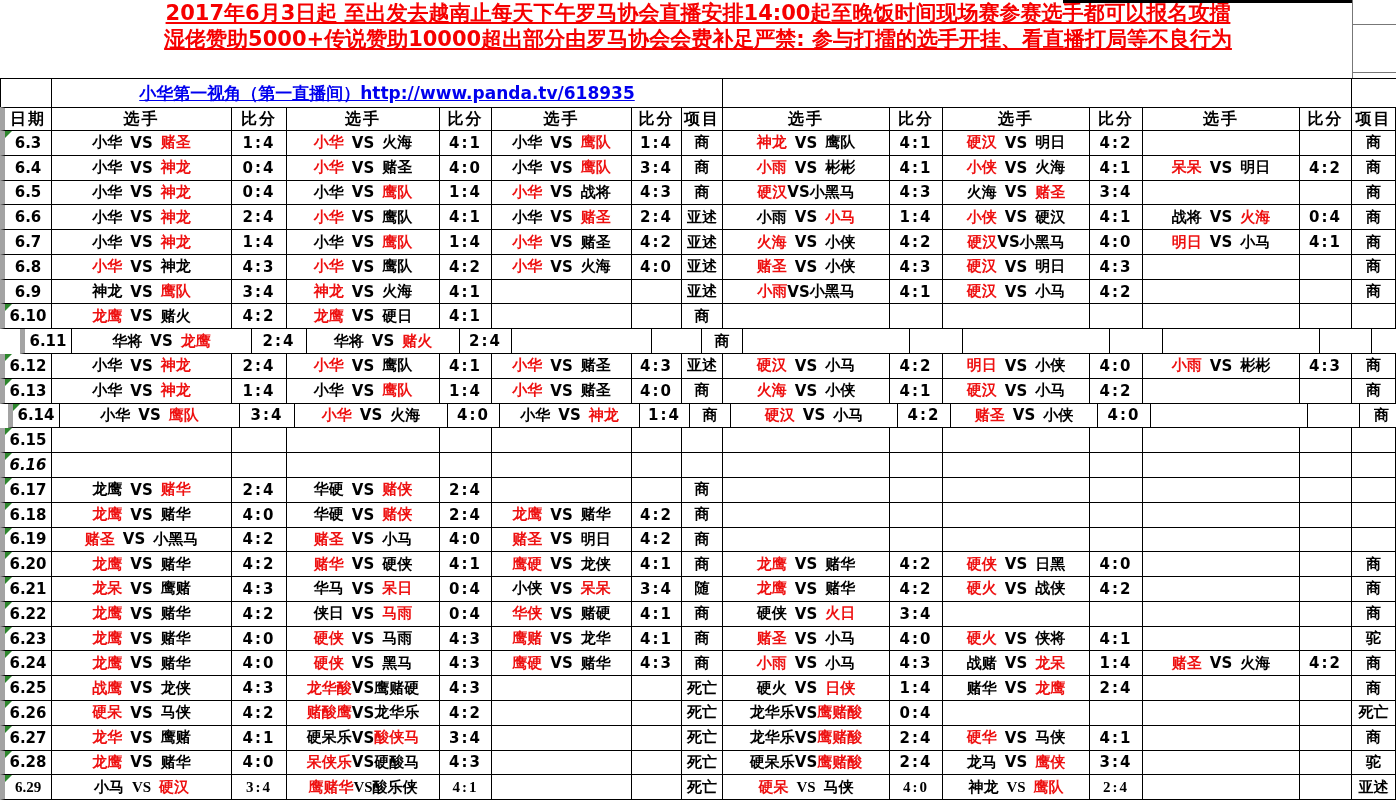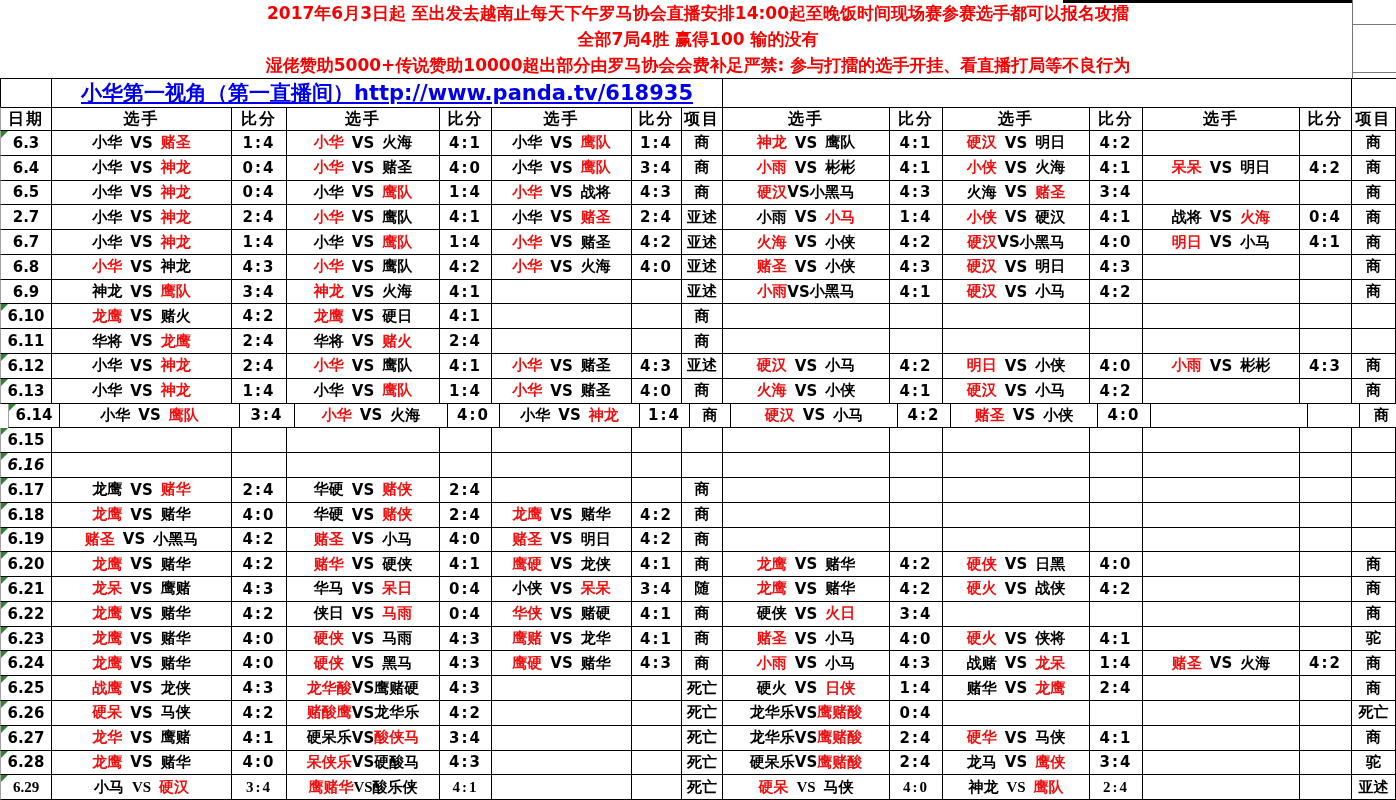--- a/index.html
+++ b/index.html
@@ -3,63 +3,62 @@
 <meta charset="utf-8">
 <style>
   * { box-sizing: border-box; margin: 0; padding: 0; }
   html,body { width:1396px; height:800px; overflow:hidden; background:#fff;
     font-family:"DejaVu Sans","Liberation Sans",sans-serif; font-weight:bold; }
   .page { position:relative; width:1396px; height:800px; background:#fff; }
 
   
   .banner { position:absolute; top:0; left:0; width:1396px; height:78px; }
   .banner-line { height:26px; line-height:26px; text-align:center; color:#f60000;
-    font-size:17px; white-space:nowrap; }
+    font-size:21px; white-space:nowrap;text-decoration:underline; }
 
   
   .sliver { position:absolute; top:0; left:1063px; width:290px; height:3px; background:#000; }
   .corner-cells { position:absolute; top:0; left:1352px; width:44px; height:78px; border-left:1px solid #777; }
   .corner-cells .c1 { height:25px; border-bottom:1px solid #777; }
   .corner-cells .c2 { height:48px; border-bottom:1px solid #777; }
 
   
   .links-row { position:absolute; top:78px; left:0; width:1396px; height:29px;
     display:grid; grid-template-columns:52px 671px 629px 44px;
     border-top:1px solid #000; }
   .links-row > div { border-right:1px solid #000; display:flex; align-items:center; justify-content:center; overflow:hidden; }
   .links-row > div:first-child { border-left:1px solid #000; }
-  .stream-link { color:#0000ee; text-decoration:underline; font-size:21px; white-space:nowrap; cursor:pointer; }
+  .stream-link { color:#0000ee; text-decoration:underline; font-size:17px; white-space:nowrap; cursor:pointer; }
 
   
   .sheet { position:absolute; top:107px; left:0; width:1396px; bottom:0;
     display:flex; flex-direction:column; }
   .grid-row { display:grid; flex:1 1 0;
     grid-template-columns:52px 180px 55px 153px 52px 140px 50px 41px 167px 53px 147px 53px 157px 52px 44px; }
   .grid-row.header { flex:0 0 24px; }
   .cell { border-right:1px solid #000; border-bottom:1px solid #000; position:relative;
     display:flex; align-items:center; justify-content:center; overflow:hidden;
     font-size:15px; color:#000; white-space:nowrap; }
-  .grid-row .cell:first-child { border-left:1px solid #a3a3a3; }
+  .grid-row .cell:first-child { border-left:5px solid #a3a3a3; }
   .grid-row.header .cell { border-top:1px solid #000; font-size:16px; letter-spacing:2px; }
 
   .red { color:#ee1111; }
   .vs { margin:0 8px; }
   .vs.tight { margin:0; }
   .score { letter-spacing:2px; }
   .tri { position:absolute; top:0; left:0; width:0; height:0;
     border-top:7px solid #2d862d; border-right:7px solid transparent; }
 </style>
 </head>
 <body>
 
 <div class="page">
 
   <div class="banner">
     <div class="banner-line">2017年6月3日起  至出发去越南止每天下午罗马协会直播安排14:00起至晚饭时间现场赛参赛选手都可以报名攻擂</div>
-    <div class="banner-line">全部7局4胜 赢得100 输的没有</div>
     <div class="banner-line">湿佬赞助5000+传说赞助10000超出部分由罗马协会会费补足严禁: 参与打擂的选手开挂、看直播打局等不良行为</div>
   </div>
 
   <div class="sliver"></div>
   <div class="corner-cells">
     <div class="c1"></div>
     <div class="c2"></div>
   </div>
 
   <div class="links-row">
@@ -230,21 +229,21 @@
             <span class="red">赌圣</span>
           </div>
           <div class="cell">
             <span class="score">3:4</span>
           </div>
           <div class="cell"></div>
           <div class="cell"></div>
           <div class="cell">商</div>
         </div>
         <div class="grid-row" style="flex: 1 1 0px;">
-          <div class="cell">2.7</div>
+          <div class="cell">6.6</div>
           <div class="cell">
             <span>小华</span>
             <span class="vs">VS</span>
             <span class="red">神龙</span>
           </div>
           <div class="cell">
             <span class="score">2:4</span>
           </div>
           <div class="cell">
             <span class="red">小华</span>
@@ -452,21 +451,21 @@
           <div class="cell"></div>
           <div class="cell">商</div>
           <div class="cell"></div>
           <div class="cell"></div>
           <div class="cell"></div>
           <div class="cell"></div>
           <div class="cell"></div>
           <div class="cell"></div>
           <div class="cell"></div>
         </div>
-        <div class="grid-row" style="flex: 1 1 0px;">
+        <div class="grid-row" style="flex: 1 1 0px; margin-left: 20px;">
           <div class="cell">6.11</div>
           <div class="cell">
             <span>华将</span>
             <span class="vs">VS</span>
             <span class="red">龙鹰</span>
           </div>
           <div class="cell">
             <span class="score">2:4</span>
           </div>
           <div class="cell">

